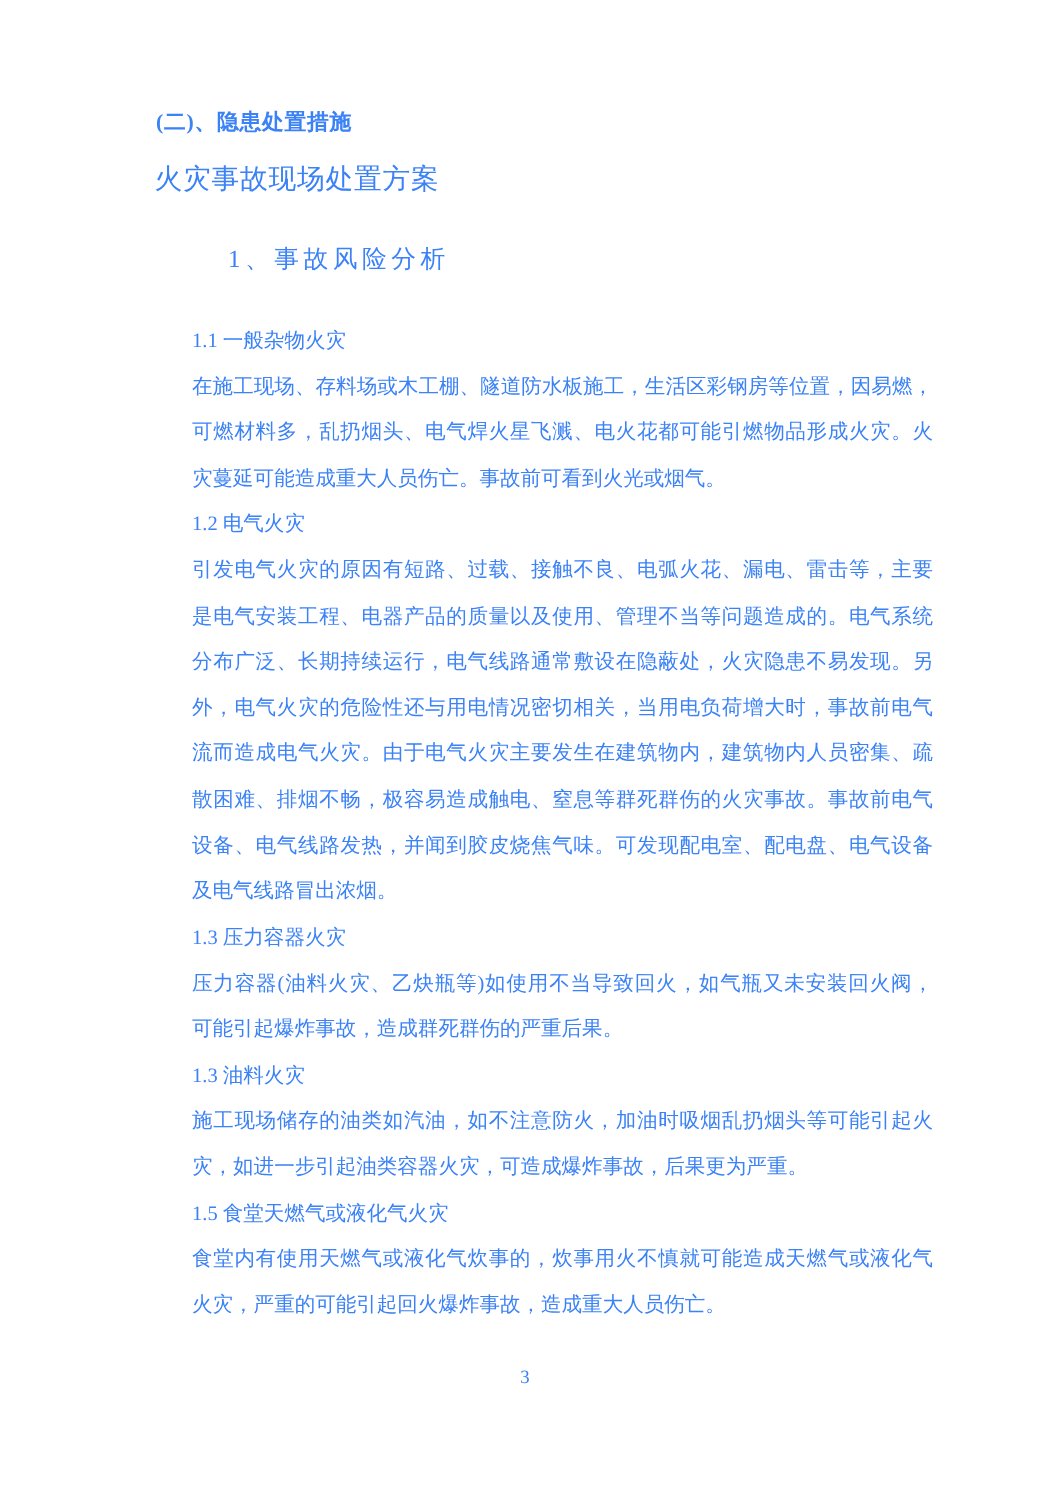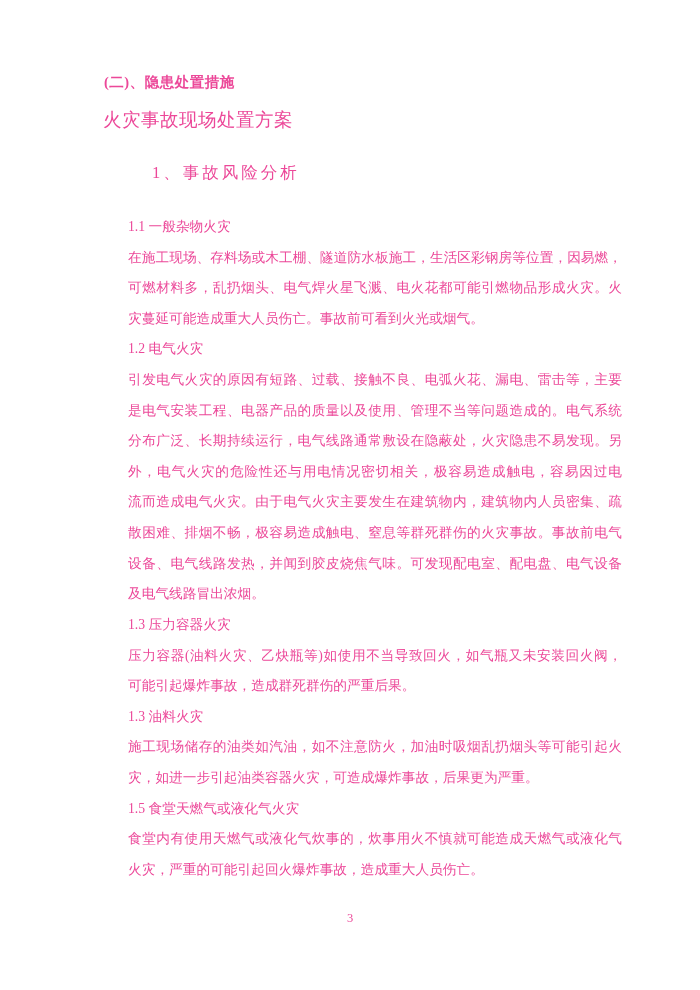--- a/index.html
+++ b/index.html
@@ -6,21 +6,21 @@
     margin: 0;
     padding: 0;
     background: #e9e9e9;
   }
   .page {
     position: relative;
     width: 700px;
     height: 990px;
     margin: 0 auto;
     background: #ffffff;
-    color: #ec4899;
+    color: #3b82f6;
     font-family: "Liberation Serif", "DejaVu Serif", serif;
     overflow: hidden;
   }
   .kicker {
     position: absolute;
     left: 104px;
     top: 74px;
     font-size: 14.5px;
     line-height: 17px;
     font-weight: bold;
@@ -92,21 +92,21 @@
 
     <div class="h">1.1 一般杂物火灾</div>
     <div class="fill">在施工现场、存料场或木工棚、隧道防水板施工，生活区彩钢房等位置，因易燃，</div>
     <div class="fill">可燃材料多，乱扔烟头、电气焊火星飞溅、电火花都可能引燃物品形成火灾。火</div>
     <div class="end">灾蔓延可能造成重大人员伤亡。事故前可看到火光或烟气。</div>
 
     <div class="h">1.2 电气火灾</div>
     <div class="fill">引发电气火灾的原因有短路、过载、接触不良、电弧火花、漏电、雷击等，主要</div>
     <div class="fill">是电气安装工程、电器产品的质量以及使用、管理不当等问题造成的。电气系统</div>
     <div class="fill">分布广泛、长期持续运行，电气线路通常敷设在隐蔽处，火灾隐患不易发现。另</div>
-    <div class="fill">外，电气火灾的危险性还与用电情况密切相关，极容易造成触电，容易因过电</div>
+    <div class="fill">外，电气火灾的危险性还与用电情况密切相关，当用电负荷增大时，事故前电气</div>
     <div class="fill">流而造成电气火灾。由于电气火灾主要发生在建筑物内，建筑物内人员密集、疏</div>
     <div class="fill">散困难、排烟不畅，极容易造成触电、窒息等群死群伤的火灾事故。事故前电气</div>
     <div class="fill">设备、电气线路发热，并闻到胶皮烧焦气味。可发现配电室、配电盘、电气设备</div>
     <div class="end">及电气线路冒出浓烟。</div>
 
     <div class="h">1.3 压力容器火灾</div>
     <div class="fill">压力容器(油料火灾、乙炔瓶等)如使用不当导致回火，如气瓶又未安装回火阀，</div>
     <div class="end">可能引起爆炸事故，造成群死群伤的严重后果。</div>
 
     <div class="h">1.3 油料火灾</div>

